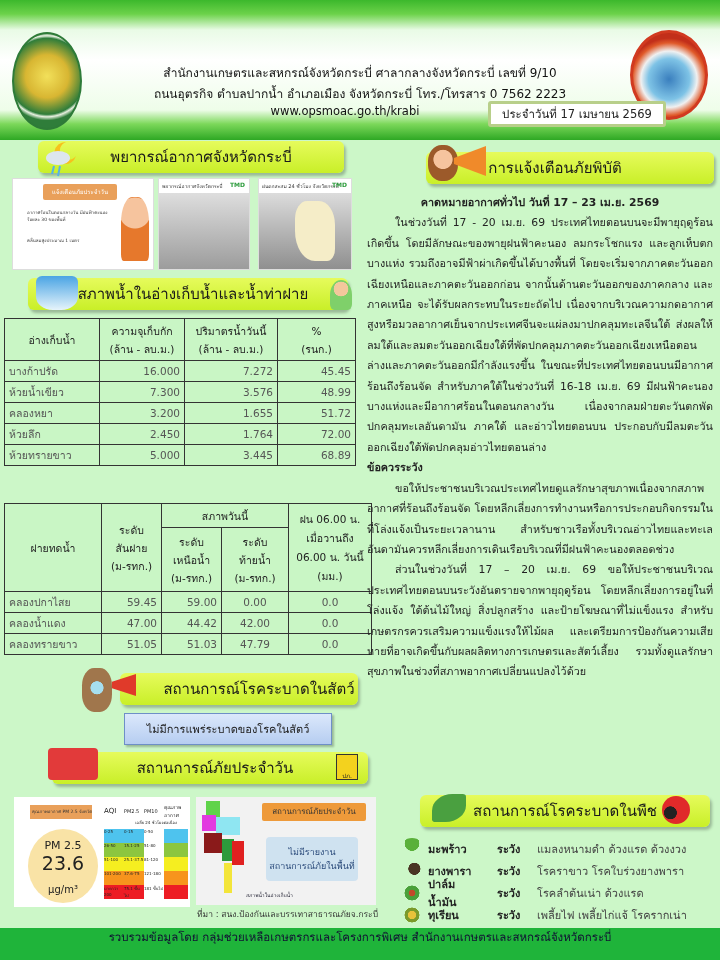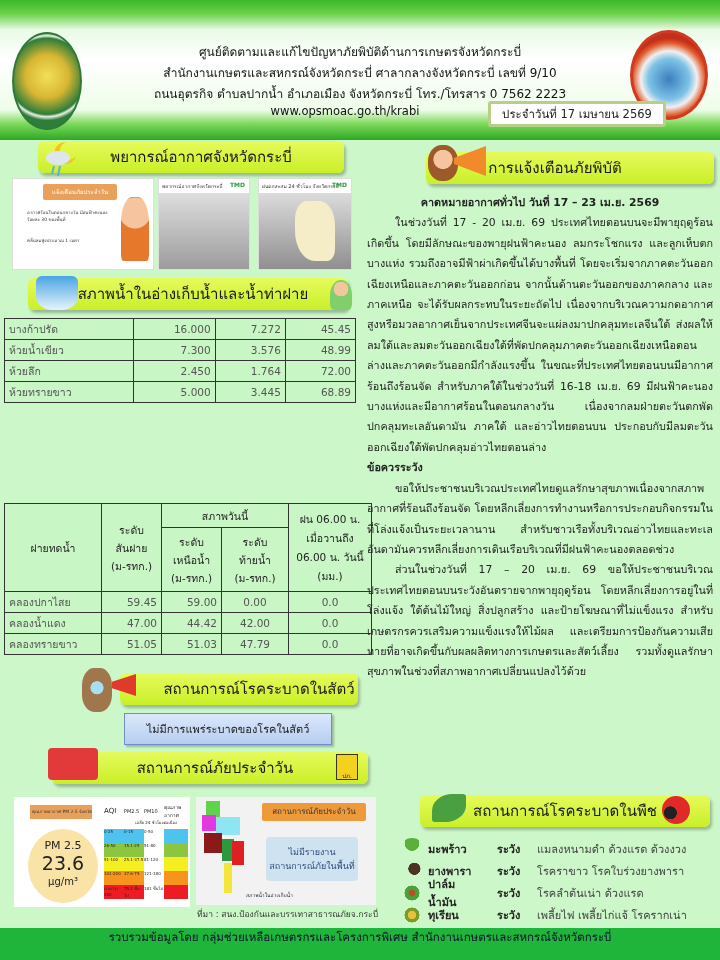--- a/index.html
+++ b/index.html
@@ -34,21 +34,20 @@
 .prow .pd{position:absolute;left:137px;white-space:nowrap;color:#444}
 .footer{position:absolute;left:0;top:928px;width:720px;height:32px;background:#1fb43a;color:#113;display:flex;align-items:flex-start;justify-content:center;font-size:11.5px}
 .src{position:absolute;left:197px;top:907px;font-size:8.5px;color:#333}
 </style>
 </head>
 <body>
 
 <div class="hdr">
   <div class="logo logo-l"></div>
   <div class="logo logo-r"></div>
-  <div class="l1">ศูนย์ติดตามและแก้ไขปัญหาภัยพิบัติด้านการเกษตรจังหวัดกระบี่</div>
   <div class="l2">สำนักงานเกษตรและสหกรณ์จังหวัดกระบี่ ศาลากลางจังหวัดกระบี่ เลขที่ 9/10</div>
   <div class="l3">ถนนอุตรกิจ ตำบลปากน้ำ อำเภอเมือง จังหวัดกระบี่  โทร./โทรสาร 0 7562 2223</div>
   <div class="l4">www.opsmoac.go.th/krabi</div>
   <div class="datebox">ประจำวันที่ 17 เมษายน 2569</div>
 </div>
 
 <div class="bar" style="left:38px;top:141px;width:306px;">
   <span style="margin-left:20px">พยากรณ์อากาศจังหวัดกระบี่</span>
 </div>
 <div style="position:absolute;left:44px;top:138px;width:36px;height:36px;">
@@ -77,31 +76,43 @@
 </div>
 
 <div class="bar" style="left:28px;top:278px;width:320px;font-family:Liberation Mono, monospace;">
   <span style="margin-left:10px">สภาพน้ำในอ่างเก็บน้ำและน้ำท่าฝาย</span>
 </div>
 <div style="position:absolute;left:36px;top:276px;width:42px;height:34px;background:linear-gradient(180deg,#4aa4e4,#e6f4fb);border-radius:6px 6px 40% 40%"></div>
 <div style="position:absolute;left:330px;top:280px;width:22px;height:30px;background:radial-gradient(circle at 50% 30%,#f3c79c 0,#f3c79c 30%,#7fd06a 32%);border-radius:50% 50% 20% 20%"></div>
 
 <table style="left:4px;top:318px;width:352px;">
   <tbody>
+      <tr>
+    <th rowspan="1" style="width:95px;height:42px">อ่างเก็บน้ำ</th>
+    <th style="width:85px"><span>ความจุเก็บกัก</span><br><span>(ล้าน - ลบ.ม.)</span></th>
+    <th style="width:93px"><span>ปริมาตรน้ำวันนี้</span><br><span>(ล้าน - ลบ.ม.)</span></th>
+    <th><span>%</span><br><span>(รนก.)</span></th>
+  </tr>
   <tr>
         <td class="name">บางก้าปรัด</td>
         <td class="num">16.000</td>
         <td class="num">7.272</td>
         <td class="num">45.45</td>
       </tr>
   <tr>
         <td class="name">ห้วยน้ำเขียว</td>
         <td class="num">7.300</td>
         <td class="num">3.576</td>
         <td class="num">48.99</td>
+      </tr>
+  <tr>
+        <td class="name">คลองหยา</td>
+        <td class="num">3.200</td>
+        <td class="num">1.655</td>
+        <td class="num">51.72</td>
       </tr>
   <tr>
         <td class="name">ห้วยลึก</td>
         <td class="num">2.450</td>
         <td class="num">1.764</td>
         <td class="num">72.00</td>
       </tr>
   <tr>
         <td class="name">ห้วยทรายขาว</td>
         <td class="num">5.000</td>
@@ -160,21 +171,21 @@
 <div style="position:absolute;left:48px;top:748px;width:50px;height:32px;background:#e23a3a;border-radius:4px"></div>
 <div style="position:absolute;left:336px;top:754px;width:22px;height:26px;background:#f3d21e;border:1px solid #333;font-size:6px;text-align:center;padding-top:16px">
   <span>ปภ.</span>
 </div>
 
 <div class="thumb" style="left:14px;top:797px;width:176px;height:110px;background:#fff;border:none;">
   <div style="position:absolute;left:16px;top:8px;width:62px;height:14px;background:#e9a05a;font-size:4.5px;color:#333;line-height:14px;padding-left:2px;white-space:nowrap;overflow:hidden">คุณภาพอากาศ PM 2.5 จังหวัดกระบี่</div>
   <div style="position:absolute;left:14px;top:32px;width:70px;height:74px;border-radius:50%;background:#f9e3a6;text-align:center">
     <div style="margin-top:10px;font-size:11px">PM 2.5</div>
     <div style="font-size:19px;font-weight:normal">23.6</div>
-    <div style="font-size:10px;margin-top:2px">µg/m³</div>
+    <div style="font-size:10px;margin-top:10px">µg/m³</div>
   </div>
   <div style="position:absolute;left:90px;top:6px;width:84px;font-size:4px">
     <div style="display:flex;height:16px;align-items:center;font-size:5px">
       <span style="width:20px;font-size:7px">AQI</span>
       <span style="width:20px">PM2.5</span>
       <span style="width:20px">PM10</span>
       <span style="width:24px">คุณภาพอากาศ</span>
     </div>
     <div style="height:10px;text-align:center;padding-left:20px">เฉลี่ย 24 ชั่วโมงต่อเนื่อง</div>
     <div style="height:14px;display:flex">

